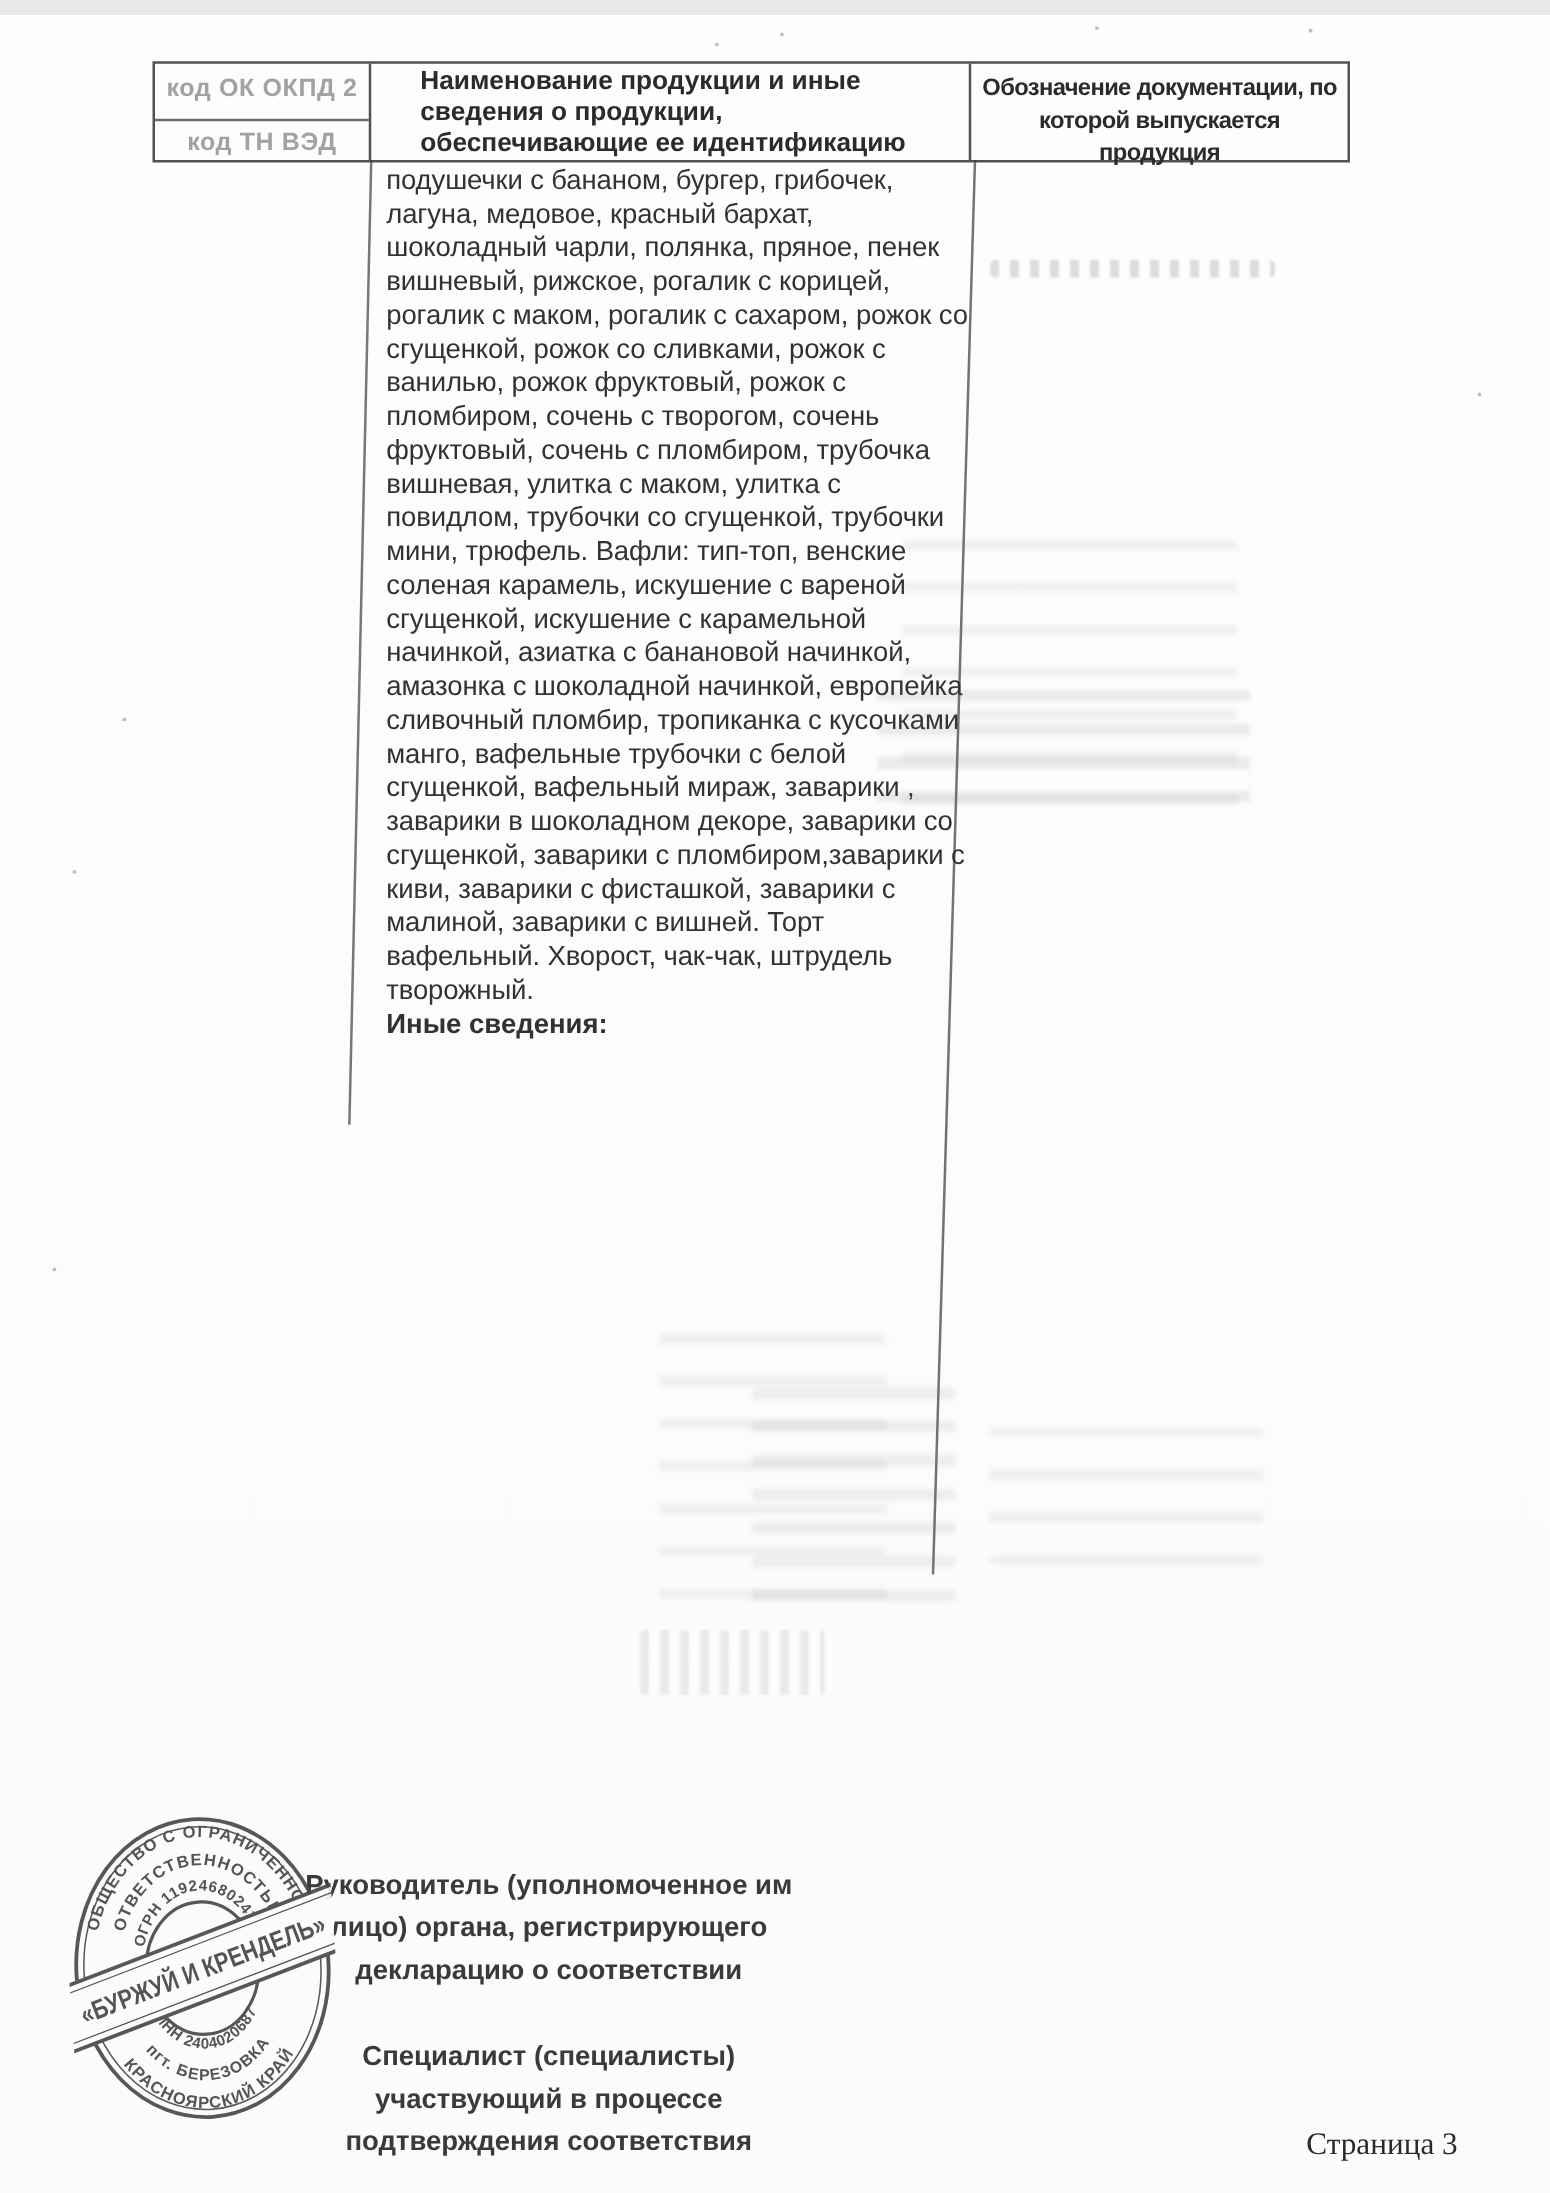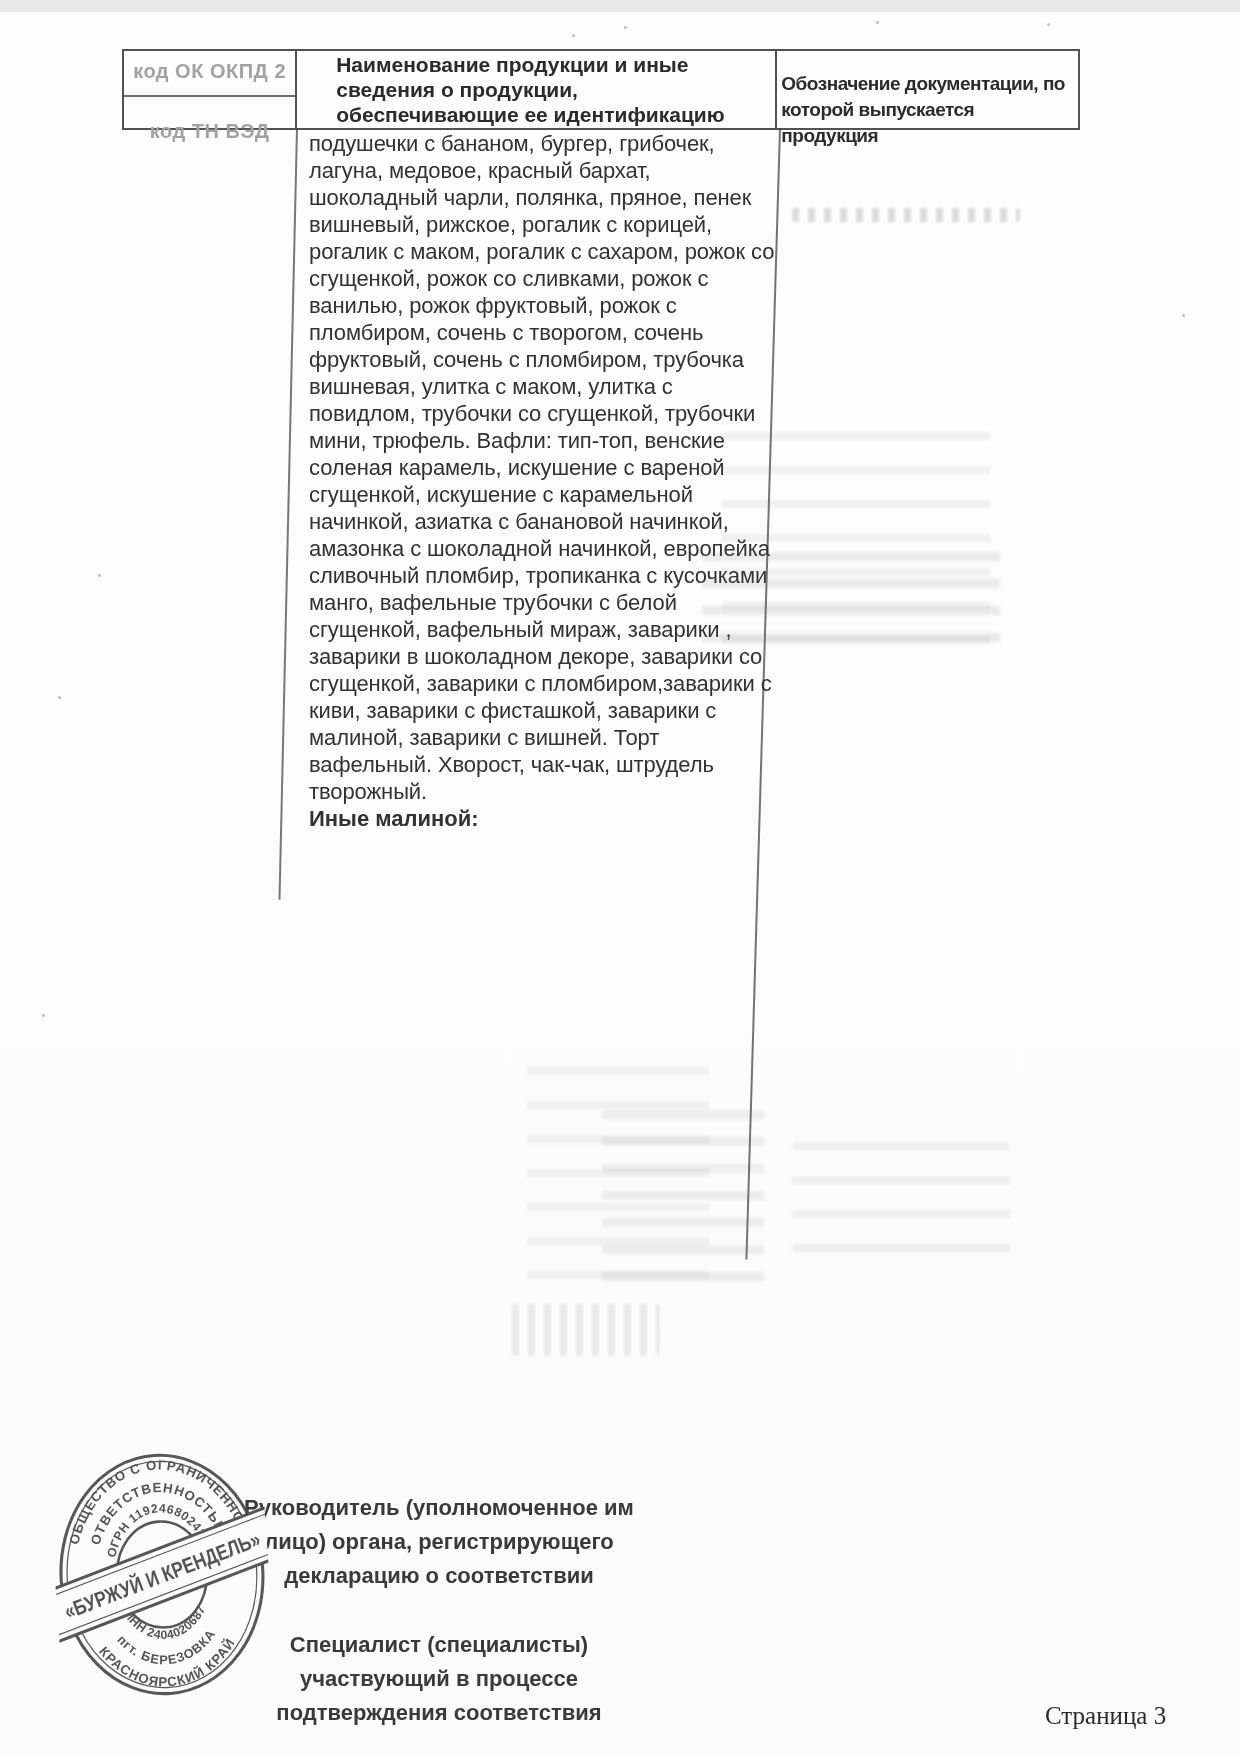--- a/index.html
+++ b/index.html
@@ -18,29 +18,29 @@
     display:flex; background:transparent;
   }
   .th { box-sizing:border-box; }
   .th1 {
     width:174px; border-right:2.5px solid rgba(58,58,58,.88);
     position:relative; text-align:center;
     color:#a2a2a2; font-weight:700; font-size:20px; letter-spacing:.5px;
   }
   .th1-top { padding-top:9px; }
   .th1-divider { position:absolute; left:0; right:0; top:44px; border-top:2px solid rgba(70,70,70,.8); }
-  .th1-bottom { position:absolute; left:0; right:0; top:69px; }
+  .th1-bottom { position:absolute; left:0; right:0; top:52px; }
   .th2 {
     width:482px; border-right:2.5px solid rgba(58,58,58,.88);
     font-weight:700; font-size:21px; line-height:25px; 
     padding:1px 39px 0; color:#2b2b2b;
   }
   .th3 {
     width:302px; font-weight:700; font-size:19px; line-height:26px;
-    letter-spacing:-0.5px; padding:20px 4px 0; color:#2b2b2b;
+    letter-spacing:-0.5px; text-align:center; padding:7px 4px 0; color:#2b2b2b;
   }
 
   
   .vline { position:absolute; width:0; transform-origin:top center; }
   .vline-a { left:296px; top:116px; height:772px; border-left:2px solid rgba(62,62,62,.7); transform:rotate(1.3deg); }
   .vline-b { left:779px; top:116px; height:1132px; border-left:2px solid rgba(62,62,62,.72); transform:rotate(1.7deg); }
 
   
   .text-cell { position:absolute; left:309px; top:118px; width:466px; }
   .product-text { font-size:22px; line-height:27px; color:#323232; letter-spacing:-0.1px; }
@@ -88,21 +88,21 @@
     </div>
     <div class="th th2">Наименование продукции и иные сведения о продукции, обеспечивающие ее идентификацию</div>
     <div class="th th3">Обозначение документации, по которой выпускается продукция</div>
   </div>
 
   <div class="vline vline-a"></div>
   <div class="vline vline-b"></div>
 
   <div class="text-cell">
     <div class="product-text">подушечки с бананом, бургер, грибочек, лагуна, медовое, красный бархат, шоколадный чарли, полянка, пряное, пенек вишневый, рижское, рогалик с корицей, рогалик с маком, рогалик с сахаром, рожок со сгущенкой, рожок со сливками, рожок с ванилью, рожок фруктовый, рожок с пломбиром, сочень с творогом, сочень фруктовый, сочень с пломбиром, трубочка вишневая, улитка с маком, улитка с повидлом, трубочки со сгущенкой, трубочки мини, трюфель. Вафли: тип-топ, венские соленая карамель, искушение с вареной сгущенкой, искушение с карамельной начинкой, азиатка с банановой начинкой, амазонка с шоколадной начинкой, европейка сливочный пломбир, тропиканка с кусочками манго, вафельные трубочки с белой сгущенкой, вафельный мираж, заварики , заварики в шоколадном декоре, заварики со сгущенкой, заварики с пломбиром,заварики с киви, заварики с фисташкой, заварики с малиной, заварики с вишней. Торт вафельный. Хворост, чак-чак, штрудель творожный.</div>
-    <div class="other-info">Иные малиной:</div>
+    <div class="other-info">Иные сведения:</div>
   </div>
 
   <div class="ghost row" style="left:792px; top:196px;  width:228px; height:14px;"></div>
   <div class="ghost sparse" style="left:722px; top:420px;  width:268px; height:218px;"></div>
   <div class="ghost" style="left:702px; top:540px;  width:298px; height:92px; opacity:.6;"></div>
   <div class="ghost sparse" style="left:527px; top:1055px; width:182px; height:228px;"></div>
   <div class="ghost" style="left:602px; top:1098px; width:162px; height:186px; opacity:.5;"></div>
   <div class="ghost sparse" style="left:792px; top:1130px; width:218px; height:118px;"></div>
   <div class="ghost row" style="left:512px; top:1292px; width:148px; height:52px; opacity:.55;"></div>
   <div class="speck" style="left:624px; top:14px;"></div>

